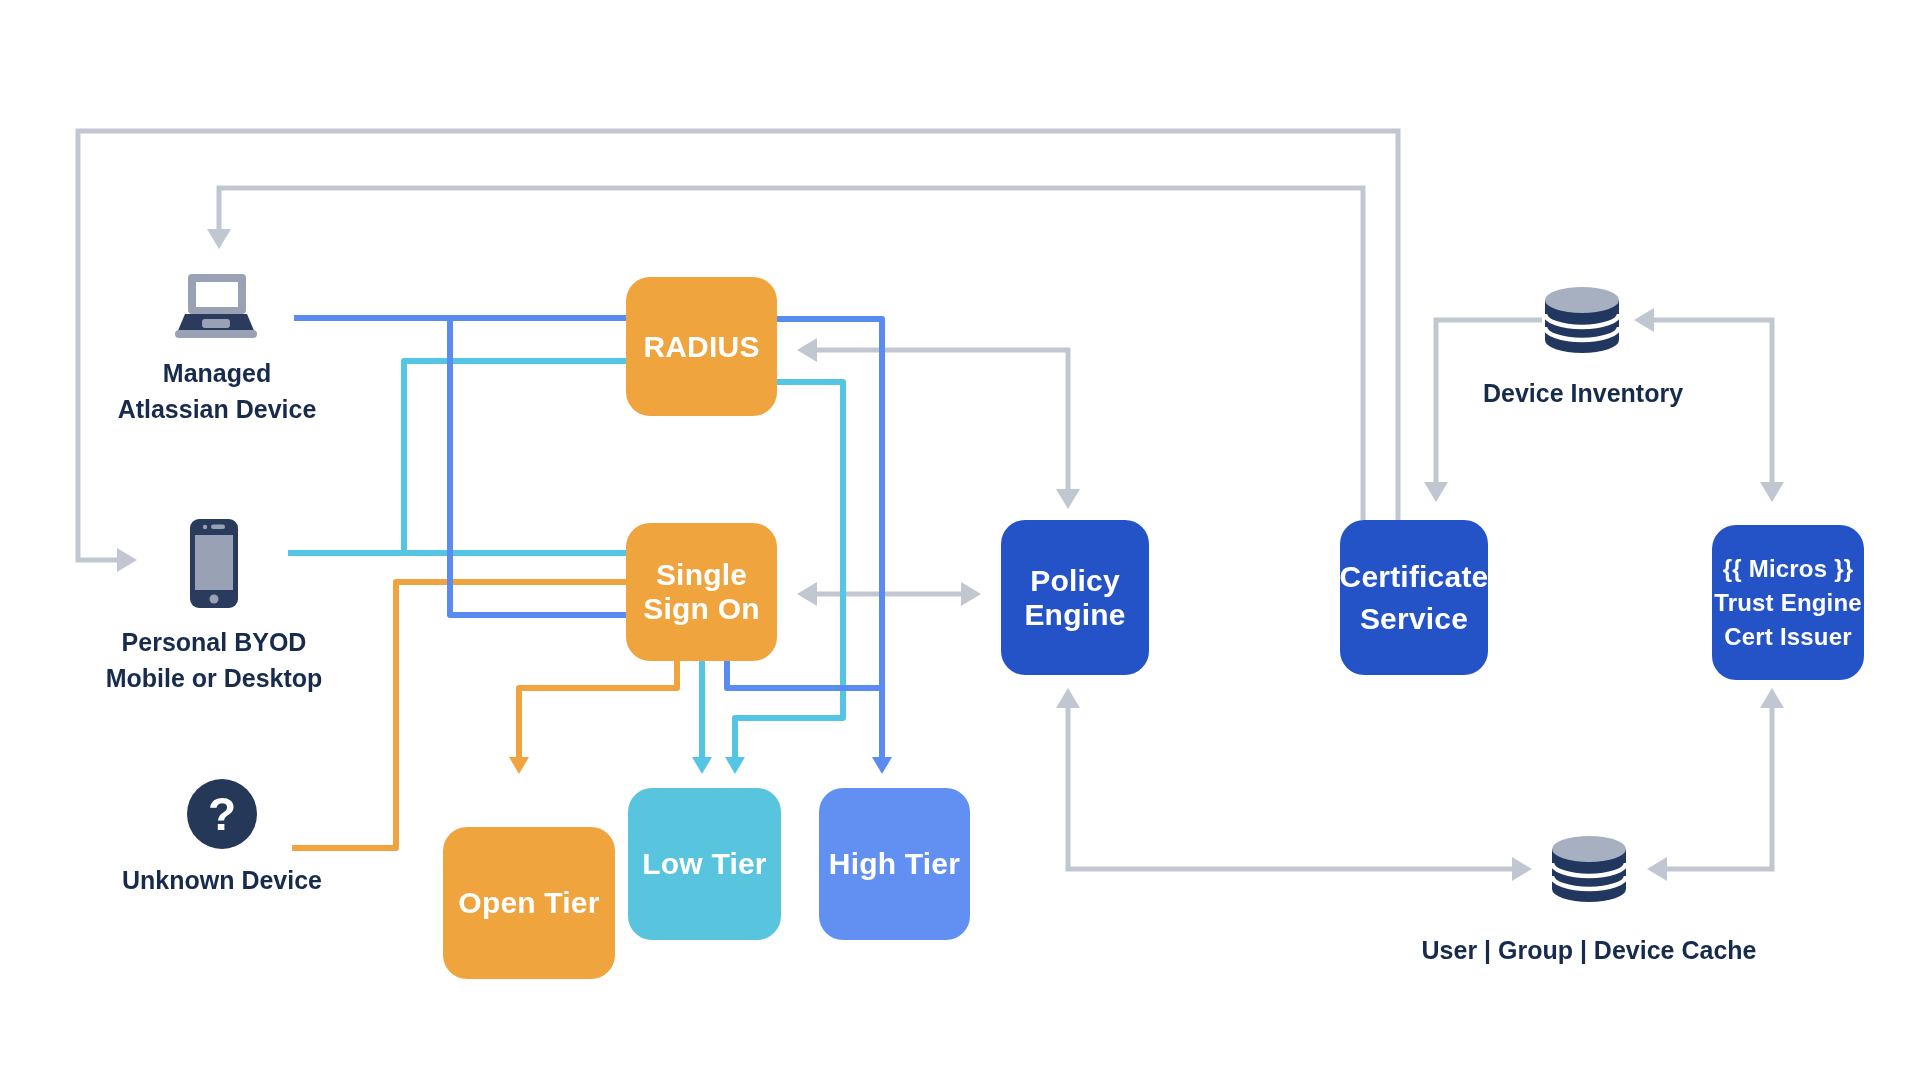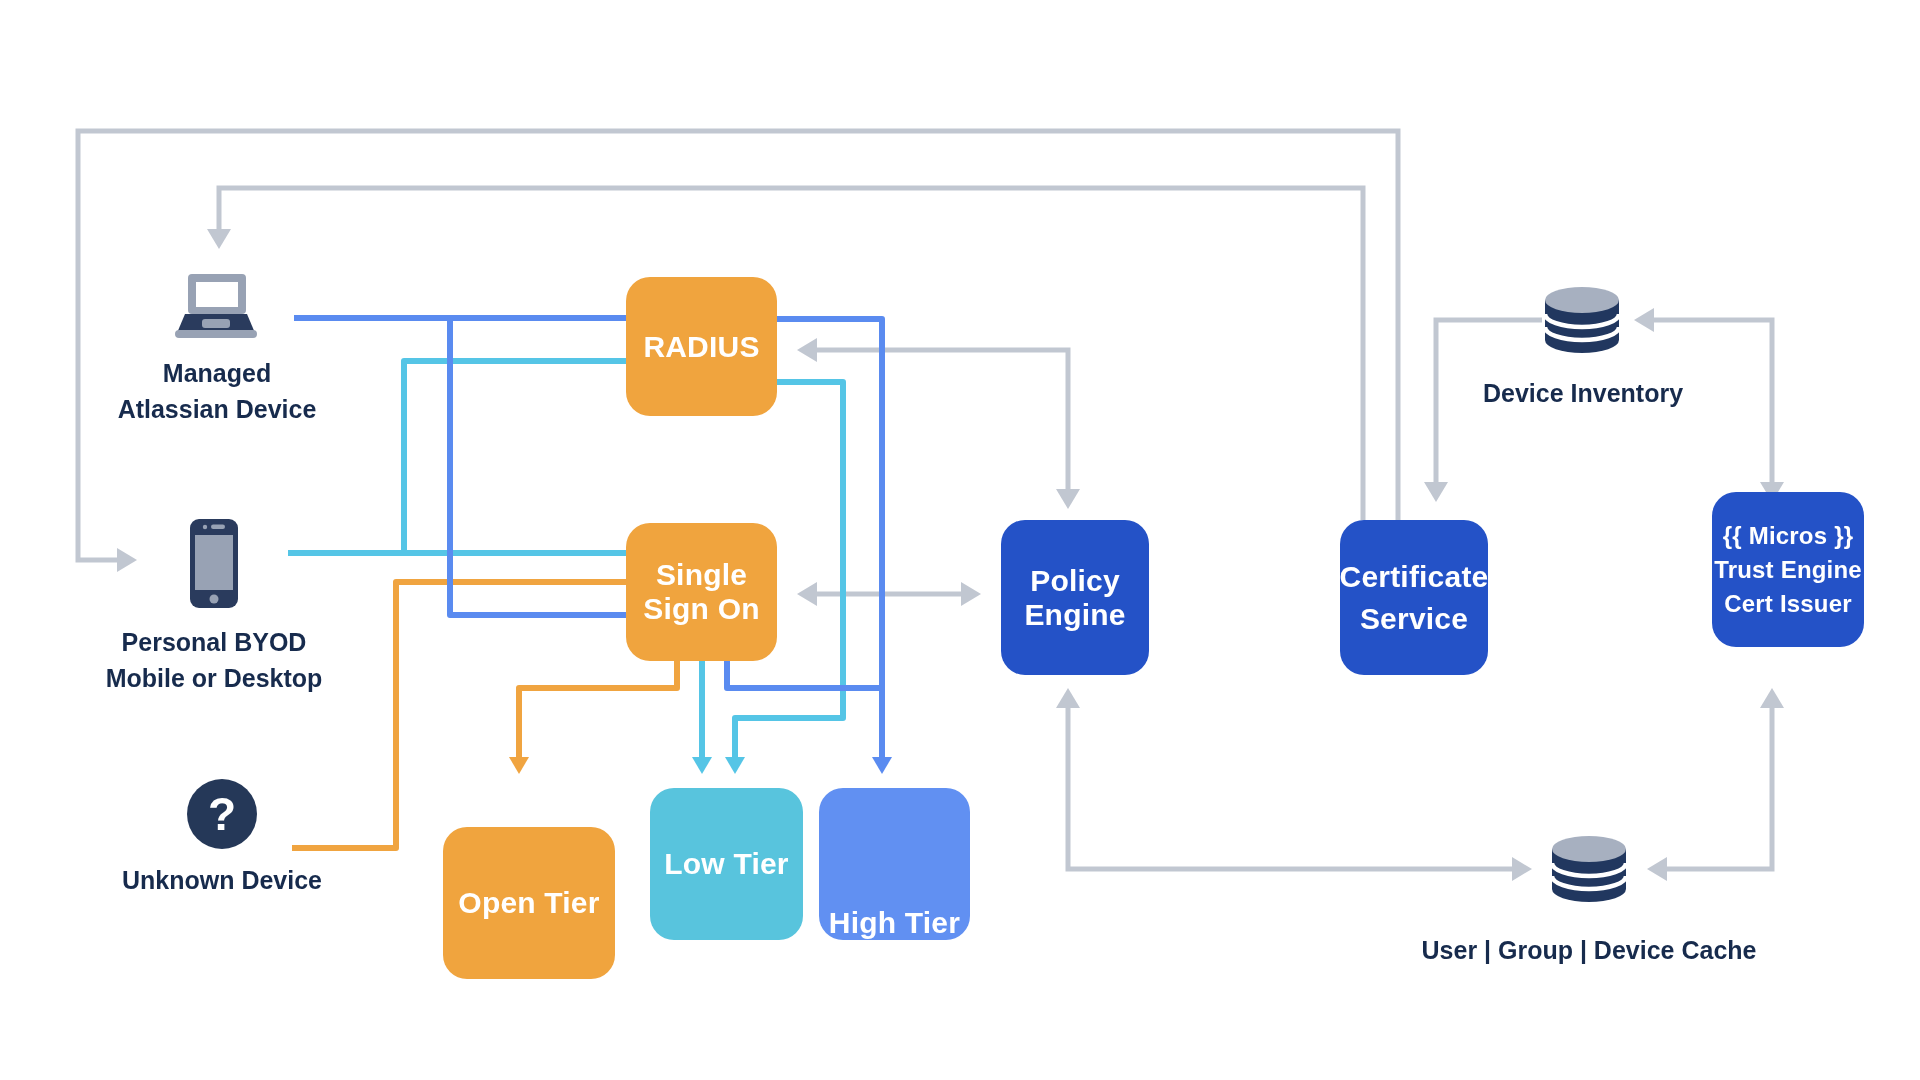--- a/index.html
+++ b/index.html
@@ -7,21 +7,21 @@
     position:relative;width:1920px;height:1080px;background:#ffffff;overflow:hidden;
     font-family:"Liberation Sans",sans-serif;
   }
   .layer{position:absolute;left:0;top:0;}
   .node{
     position:absolute;border-radius:24px;display:flex;flex-direction:column;
     align-items:center;justify-content:center;color:#ffffff;text-align:center;
     font-size:30px;font-weight:600;line-height:34px;letter-spacing:0.2px;
   }
   .node.orange{background:#F0A43E;}
-  .node.cyan{background:#58C4DD;margin-left:22px;}
+  .node.cyan{background:#58C4DD;}
   .node.lblue{background:#6190F2;}
   .node.navy{background:#2452C7;}
   .dev-label{
     position:absolute;color:#172B4D;text-align:center;
     font-size:25px;font-weight:600;line-height:36px;
   }
   .qmark{
     position:absolute;color:#ffffff;text-align:center;
     font-size:46px;font-weight:700;line-height:54px;
   }
@@ -134,35 +134,35 @@
   </div>
 
   <div class="node orange" style="left:443px;top:827px;width:172px;height:152px;">
     <div>Open Tier</div>
   </div>
 
   <div class="node cyan" style="left:628px;top:788px;width:153px;height:152px;">
     <div>Low Tier</div>
   </div>
 
-  <div class="node lblue" style="left:819px;top:788px;width:151px;height:152px;justify-content:flex-end;">
+  <div class="node lblue" style="left:819px;top:788px;width:151px;height:152px;">
     <div>High Tier</div>
   </div>
 
   <div class="node navy" style="left:995px;top:520px;width:148px;height:155px;margin-left:6px;">
     <div>Policy</div>
     <div>Engine</div>
   </div>
 
   <div class="node navy" style="left:1340px;top:520px;width:148px;height:155px;gap:8px;">
     <div>Certificate</div>
     <div>Service</div>
   </div>
 
-  <div class="node navy" style="left:1712px;top:492px;width:152px;height:155px;font-size:24px;">
+  <div class="node navy" style="left:1712px;top:525px;width:152px;height:155px;font-size:24px;">
     <div>{{ Micros }}</div>
     <div>Trust Engine</div>
     <div>Cert Issuer</div>
   </div>
 
   <div class="dev-label" style="left:67px;top:355px;width:300px;">
     <div>Managed</div>
     <div>Atlassian Device</div>
   </div>
 

